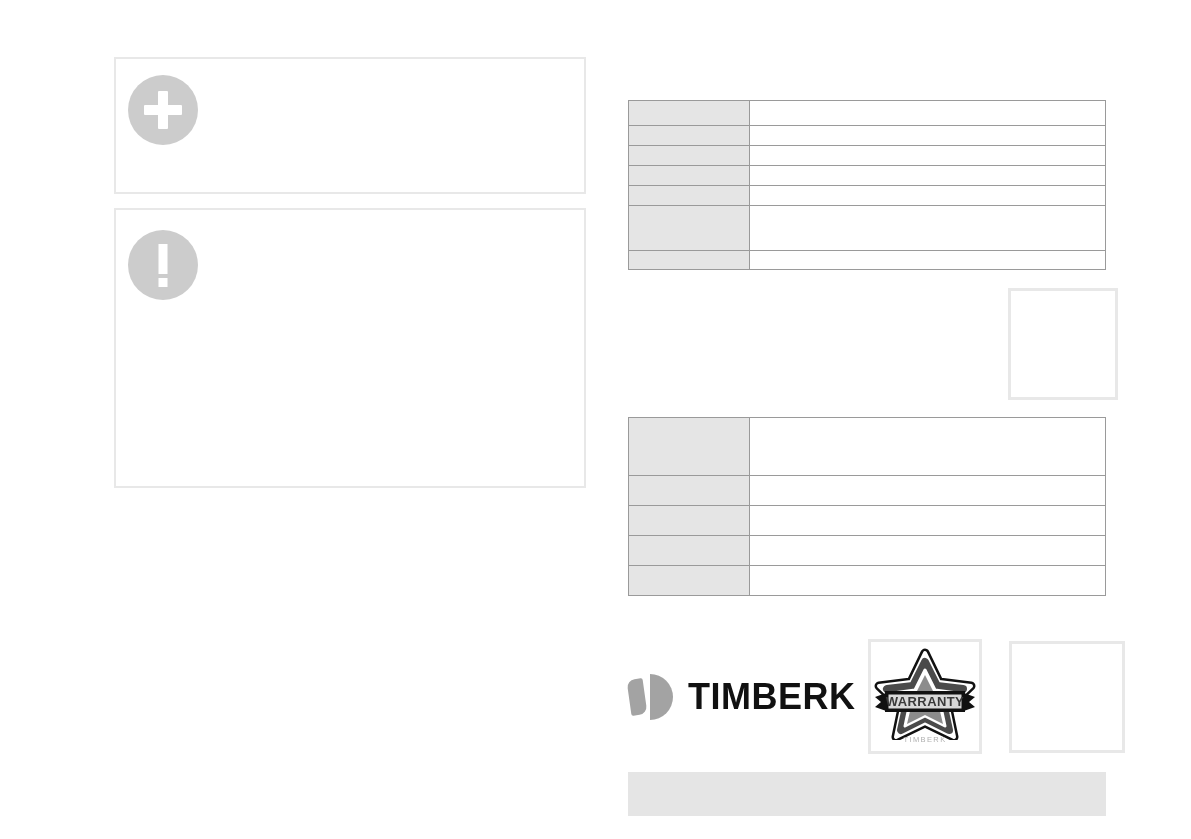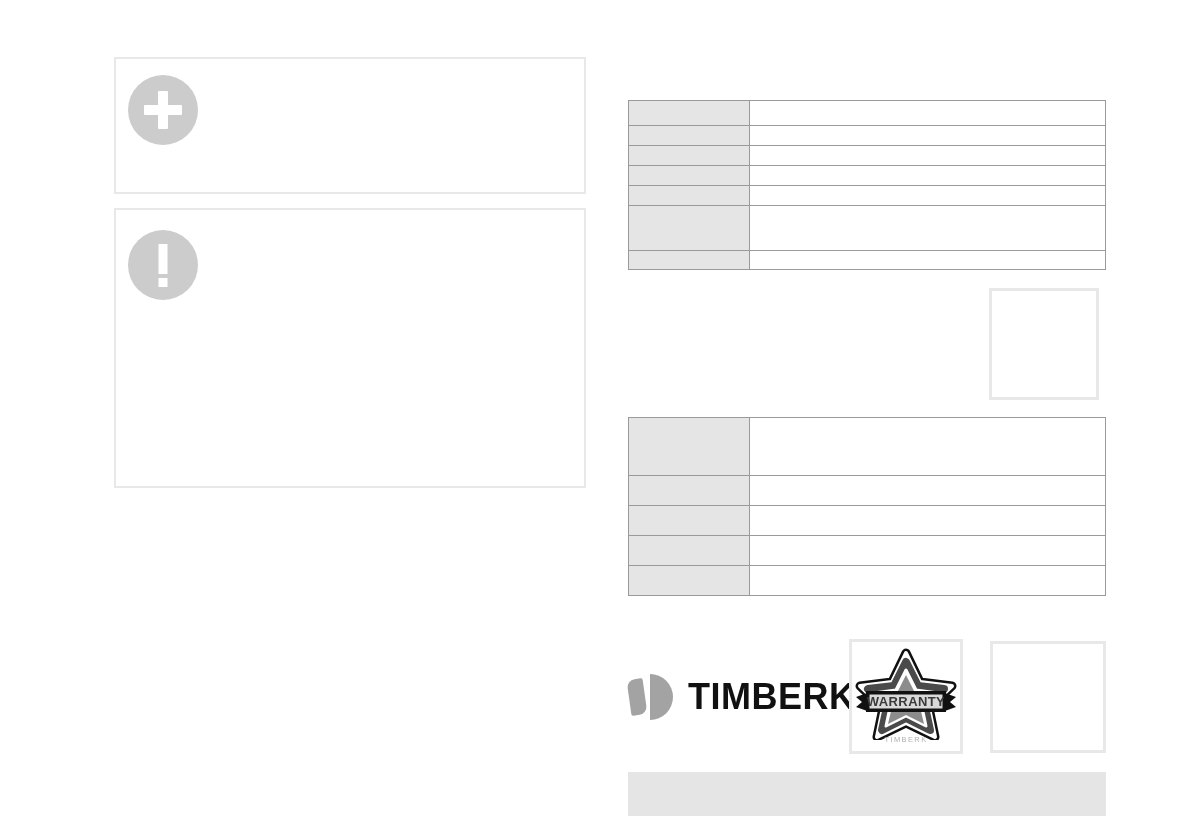--- a/index.html
+++ b/index.html
@@ -98,20 +98,21 @@
 
   .table-one { left: 628px; top: 100px; width: 478px; }
   .table-one td.k { width: 120px; }
   .table-two { left: 628px; top: 417px; width: 478px; }
   .table-two td.k { width: 120px; }
 
   
   .empty-box {
     border: 3px solid #e8e8e8;
     background: #ffffff;
+    margin-left: 19px;
   }
   .box-mid   { left: 989px; top: 288px; width: 110px; height: 112px; }
   .box-badge { left: 849px; top: 639px; width: 114px; height: 115px; }
   .box-right { left: 990px; top: 641px; width: 116px; height: 112px; }
 
   
   .logo {
     left: 628px; top: 671px;
     width: 195px; height: 52px;
     display: flex;

